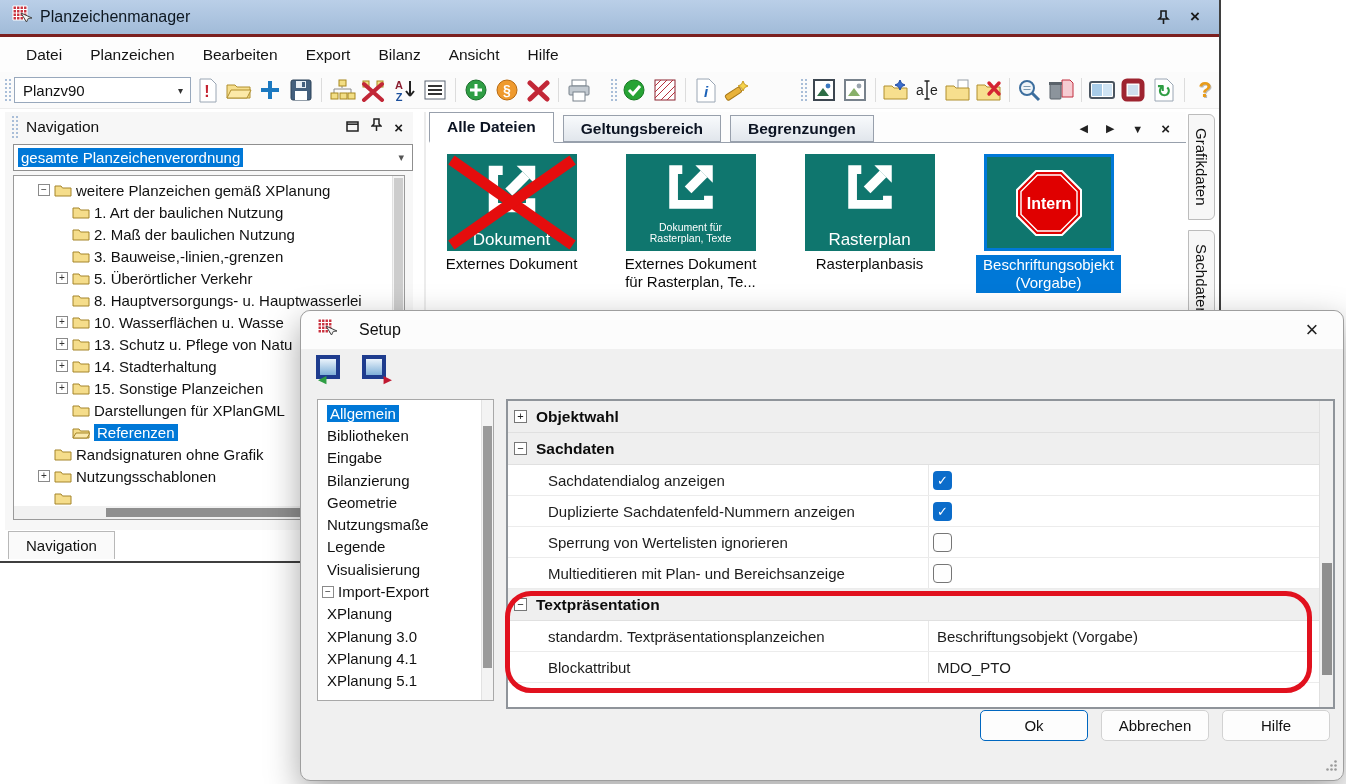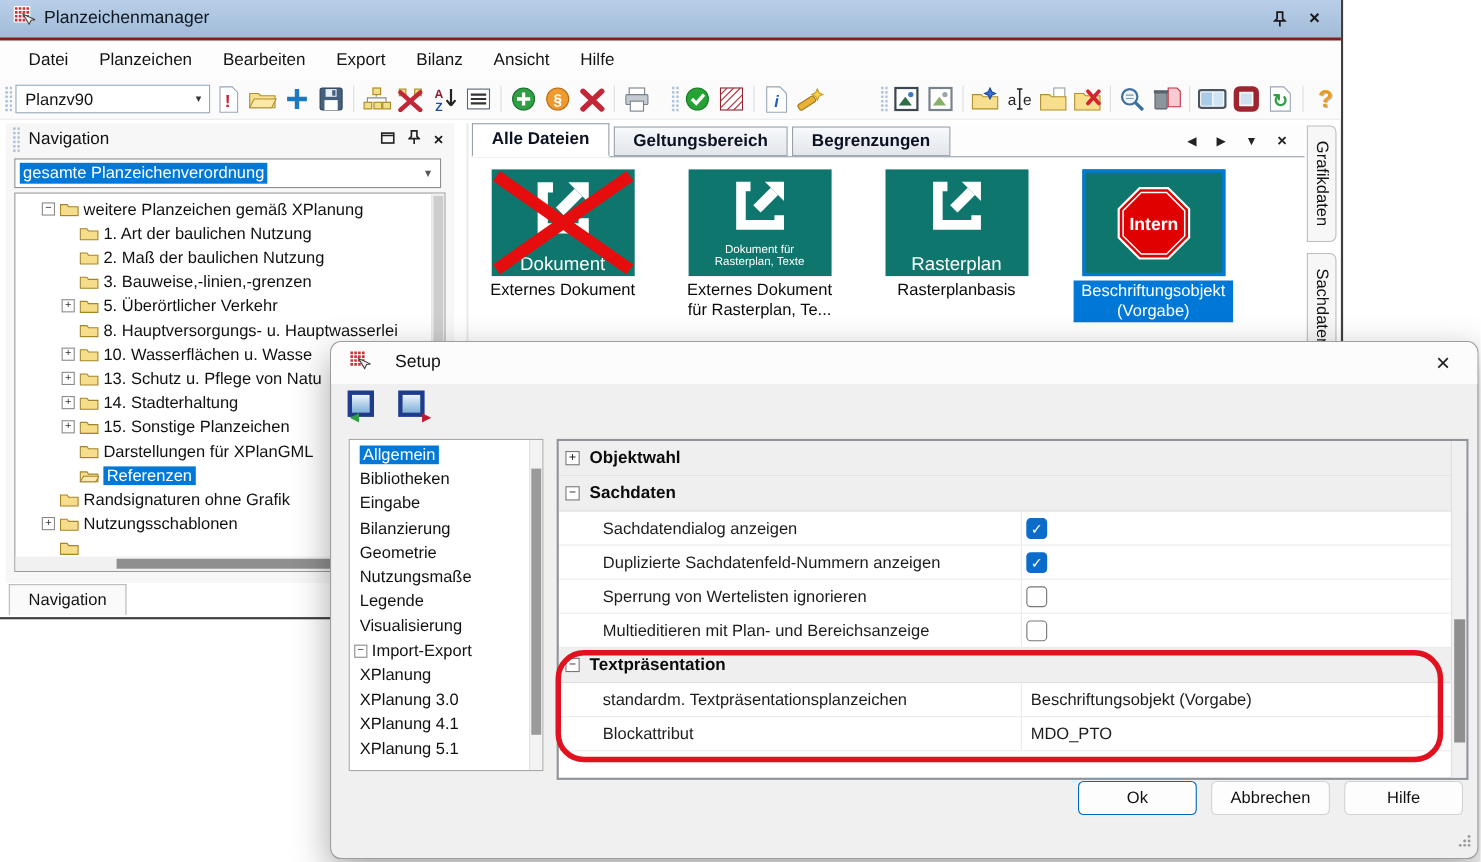--- a/index.html
+++ b/index.html
@@ -18,39 +18,39 @@
 .grip{width:7px;height:24px;background-image:radial-gradient(circle,#a9bed8 1px,transparent 1.4px);background-size:4px 4px;flex:none}
 .combo{width:182px;height:26px;border:1px solid #98a8bc;background:#fff;display:flex;align-items:center;font-size:15px;padding-left:8px;color:#111}
 .combo .chev{margin-left:auto;padding-right:7px;font-size:10px;color:#333}
 .sep{width:1px;height:24px;background:#dcdcdc;margin:0 3px;flex:none}
 .tbi{width:28px;height:28px;display:flex;align-items:center;justify-content:center;flex:none;position:relative}
 .help-glyph{font-size:22px;font-weight:bold;color:#e89c1a;text-shadow:1px 1px 0 #bcbcbc}
 
 .nav-panel{position:absolute;left:5px;top:112px;width:408px;height:418px;background:#f7f7f7}
 .nav-head{height:30px;display:flex;align-items:center;gap:8px;padding-left:6px;font-size:15.5px;color:#111}
 .nav-head .btns{margin-left:auto;display:flex;gap:12px;padding-right:10px;align-items:center}
-.nav-combo{margin:2px 12px 4px 8px;height:27px;border:1px solid #8f8f8f;background:#fff;display:flex;align-items:center;padding-left:4px}
+.nav-combo{margin:2px 0 4px 8px;height:27px;border:1px solid #8f8f8f;background:#fff;display:flex;align-items:center;padding-left:4px}
 .nav-combo .val{background:#0078d7;color:#fff;font-size:15px;padding:1px 3px;white-space:nowrap}
 .nav-combo .chev{margin-left:auto;padding-right:8px;color:#555;font-size:11px}
 .tree{margin:0 8px;border:1px solid #9a9a9a;background:#fff;height:345px;position:relative;overflow:hidden;font-size:15px;padding-top:3px}
 .trow{height:22px;display:flex;align-items:center;gap:4px;white-space:nowrap;color:#111}
 .lv0{padding-left:24px}.lv1{padding-left:42px}
 .exp{width:12px;height:12px;border:1px solid #8a8a8a;background:#fff;display:flex;align-items:center;justify-content:center;font-size:10px;line-height:1;color:#333;flex:none}
 .exp.none{visibility:hidden}
 .sel{background:#0078d7;color:#fff;padding:0 3px}
 .tree-vscroll{position:absolute;right:0;top:0;bottom:13px;width:12px;background:#f4f4f4;border-left:1px solid #e2e2e2}
 .tree-vthumb{position:absolute;left:1px;top:2px;width:9px;height:150px;background:#cdcdcd}
 .tree-hscroll{position:absolute;left:0;right:12px;bottom:0;height:13px;background:#f1f1f1}
 .tree-hthumb{position:absolute;left:92px;width:238px;top:2px;height:9px;background:#8f8f8f}
 .nav-tab{position:absolute;left:8px;top:531px;height:28px;padding:0 17px;background:#fafafa;border:1px solid #b8b8b8;border-bottom:none;display:flex;align-items:center;font-size:15px;color:#111}
 .splitter{position:absolute;left:424px;top:112px;width:2px;height:449px;background:#ececec}
 
 .content{position:absolute;left:429px;top:112px;width:757px;height:449px;background:#fff}
 .tabstrip{height:31px;display:flex;align-items:flex-end;position:relative;border-bottom:1px solid #98a0ac;background:#fdfdfd}
-.tab{height:27px;display:flex;align-items:center;padding:4px 17px;margin-right:4px;background:linear-gradient(#f8fafc,#e1e6ec);border:1px solid #98a0ac;font-weight:bold;font-size:15.5px;color:#0b1322}
+.tab{height:27px;display:flex;align-items:center;padding:4px 17px;margin-right:9px;background:linear-gradient(#f8fafc,#e1e6ec);border:1px solid #98a0ac;font-weight:bold;font-size:15.5px;color:#0b1322}
 .tab.active{height:31px;background:#fff;border-bottom:2px solid #fff;margin-bottom:-1px}
 .tab-controls{position:absolute;right:16px;top:8px;display:flex;gap:18px;font-size:11px;color:#222;align-items:center}
 .tiles{display:flex;gap:26px;padding:11px 0 0 6px}
 .tcell{width:153px}
 .tile{width:130px;height:97px;background:#0f766e;position:relative;margin:0 auto}
 .tile.selected{border:3px solid #0078d7}
 .exicon{position:absolute;left:50%;top:4px;transform:translateX(-50%)}
 .itxt{position:absolute;left:0;right:0;bottom:2px;text-align:center;color:#fff;font-size:17px;white-space:pre-line;line-height:1.05}
 .itxt.small{font-size:10.5px;bottom:7px}
 .bar{position:absolute;left:-9px;top:43px;width:148px;height:11px;background:#e50d0d}

